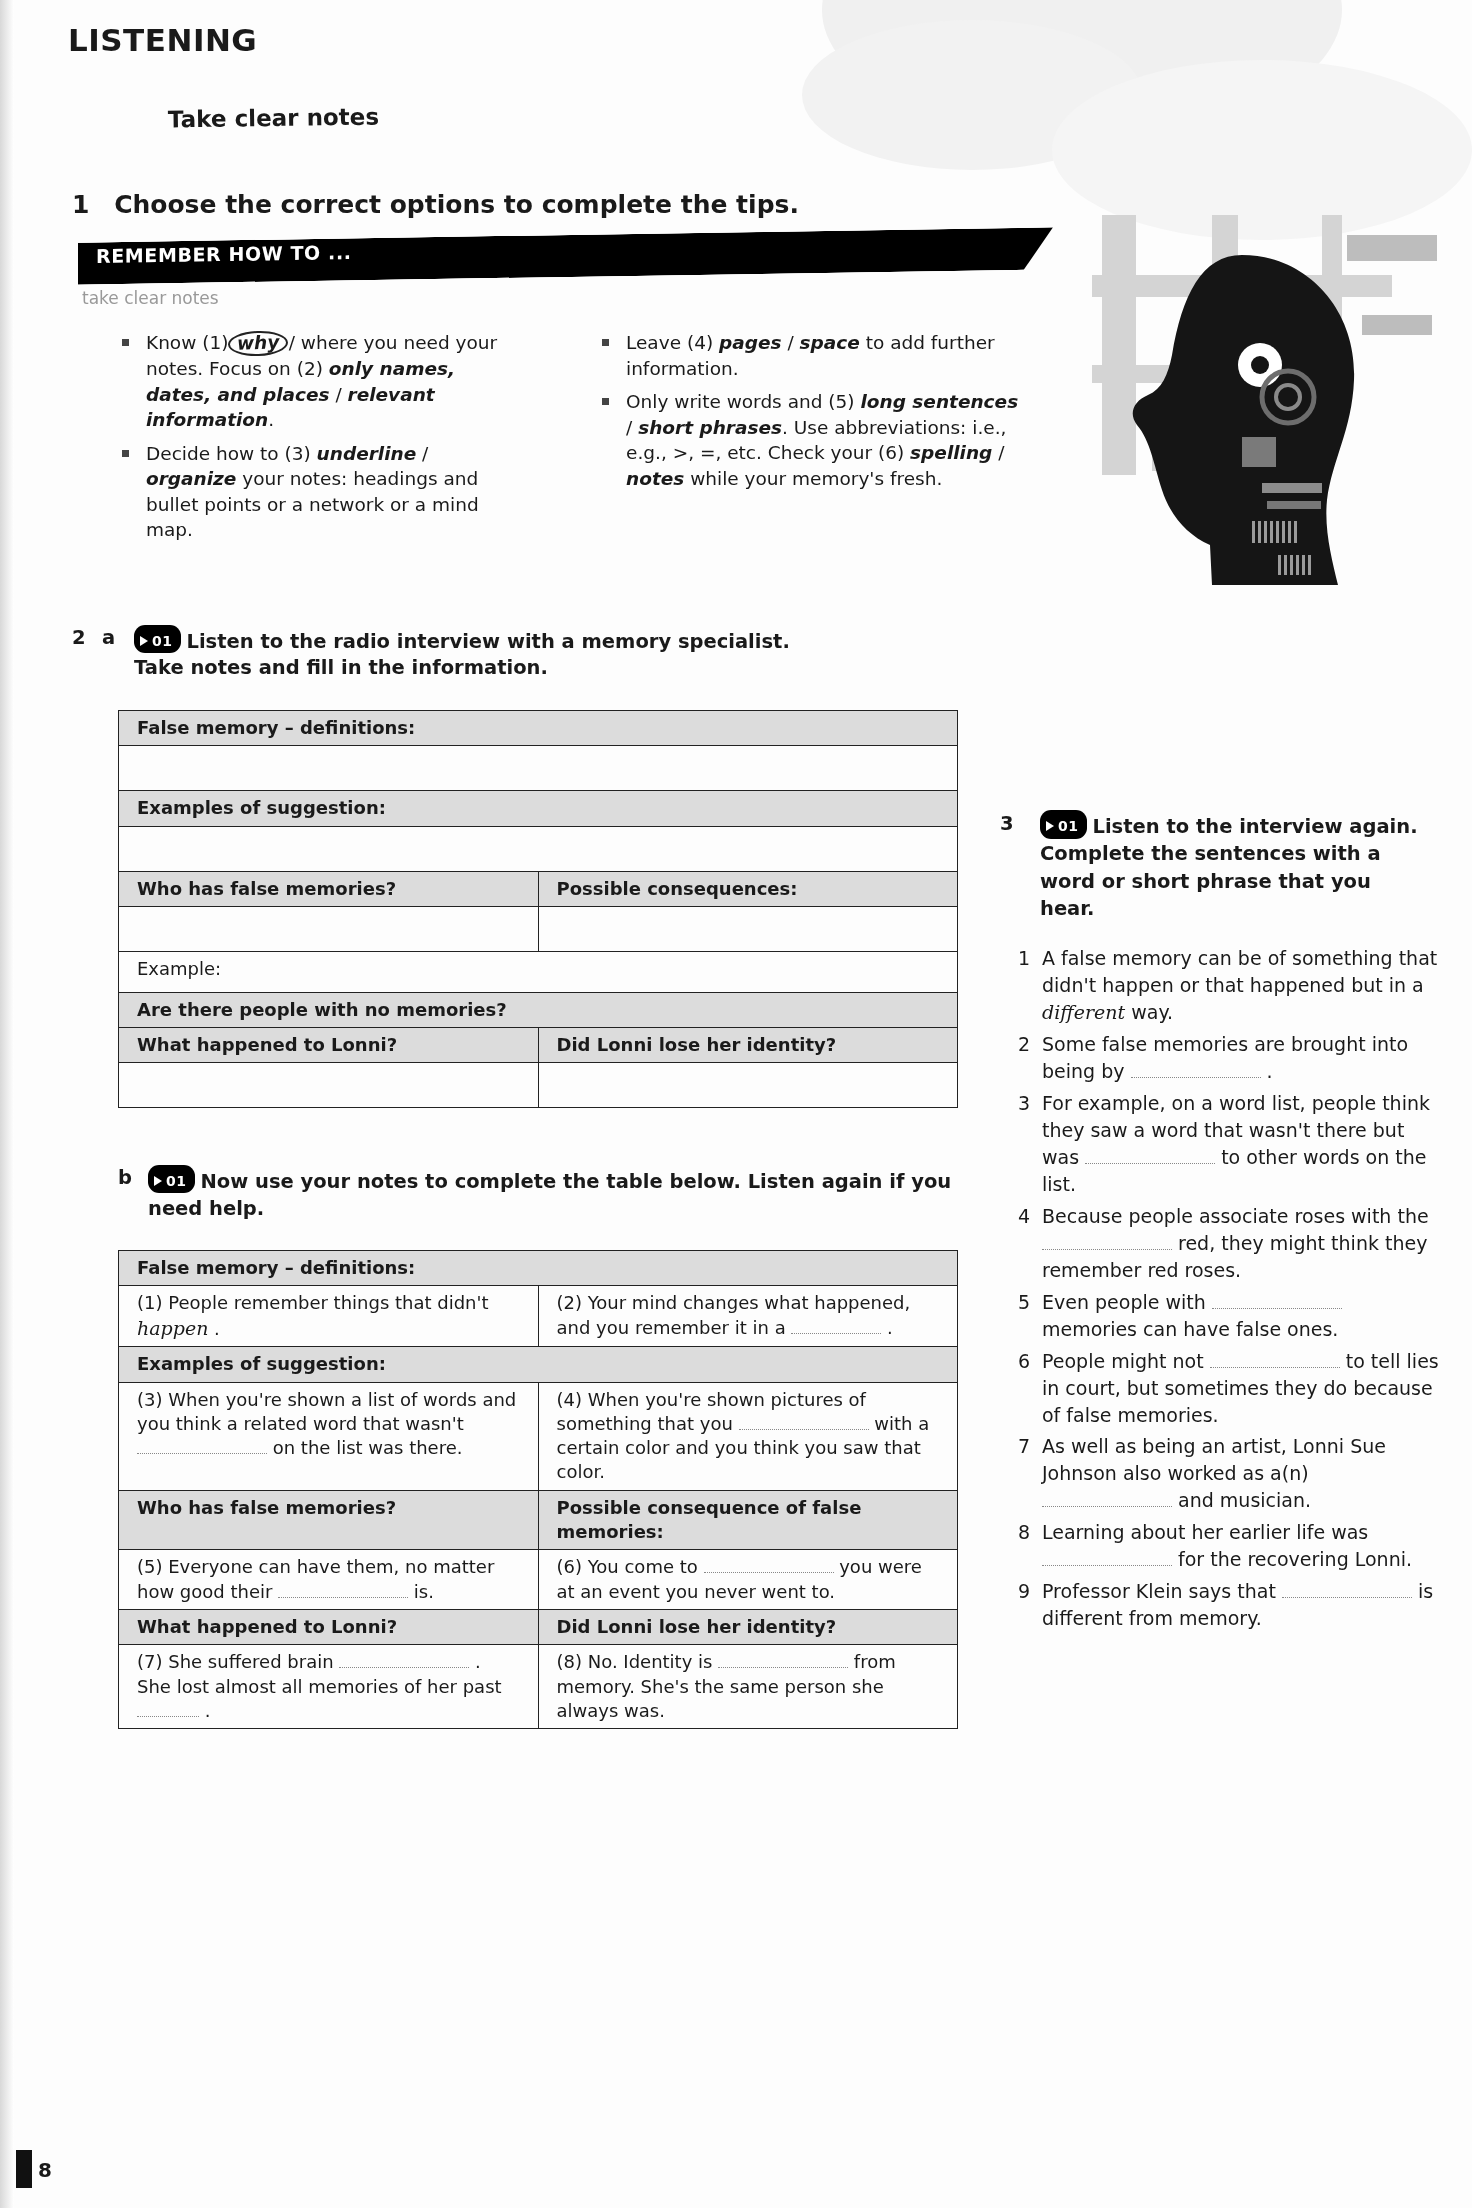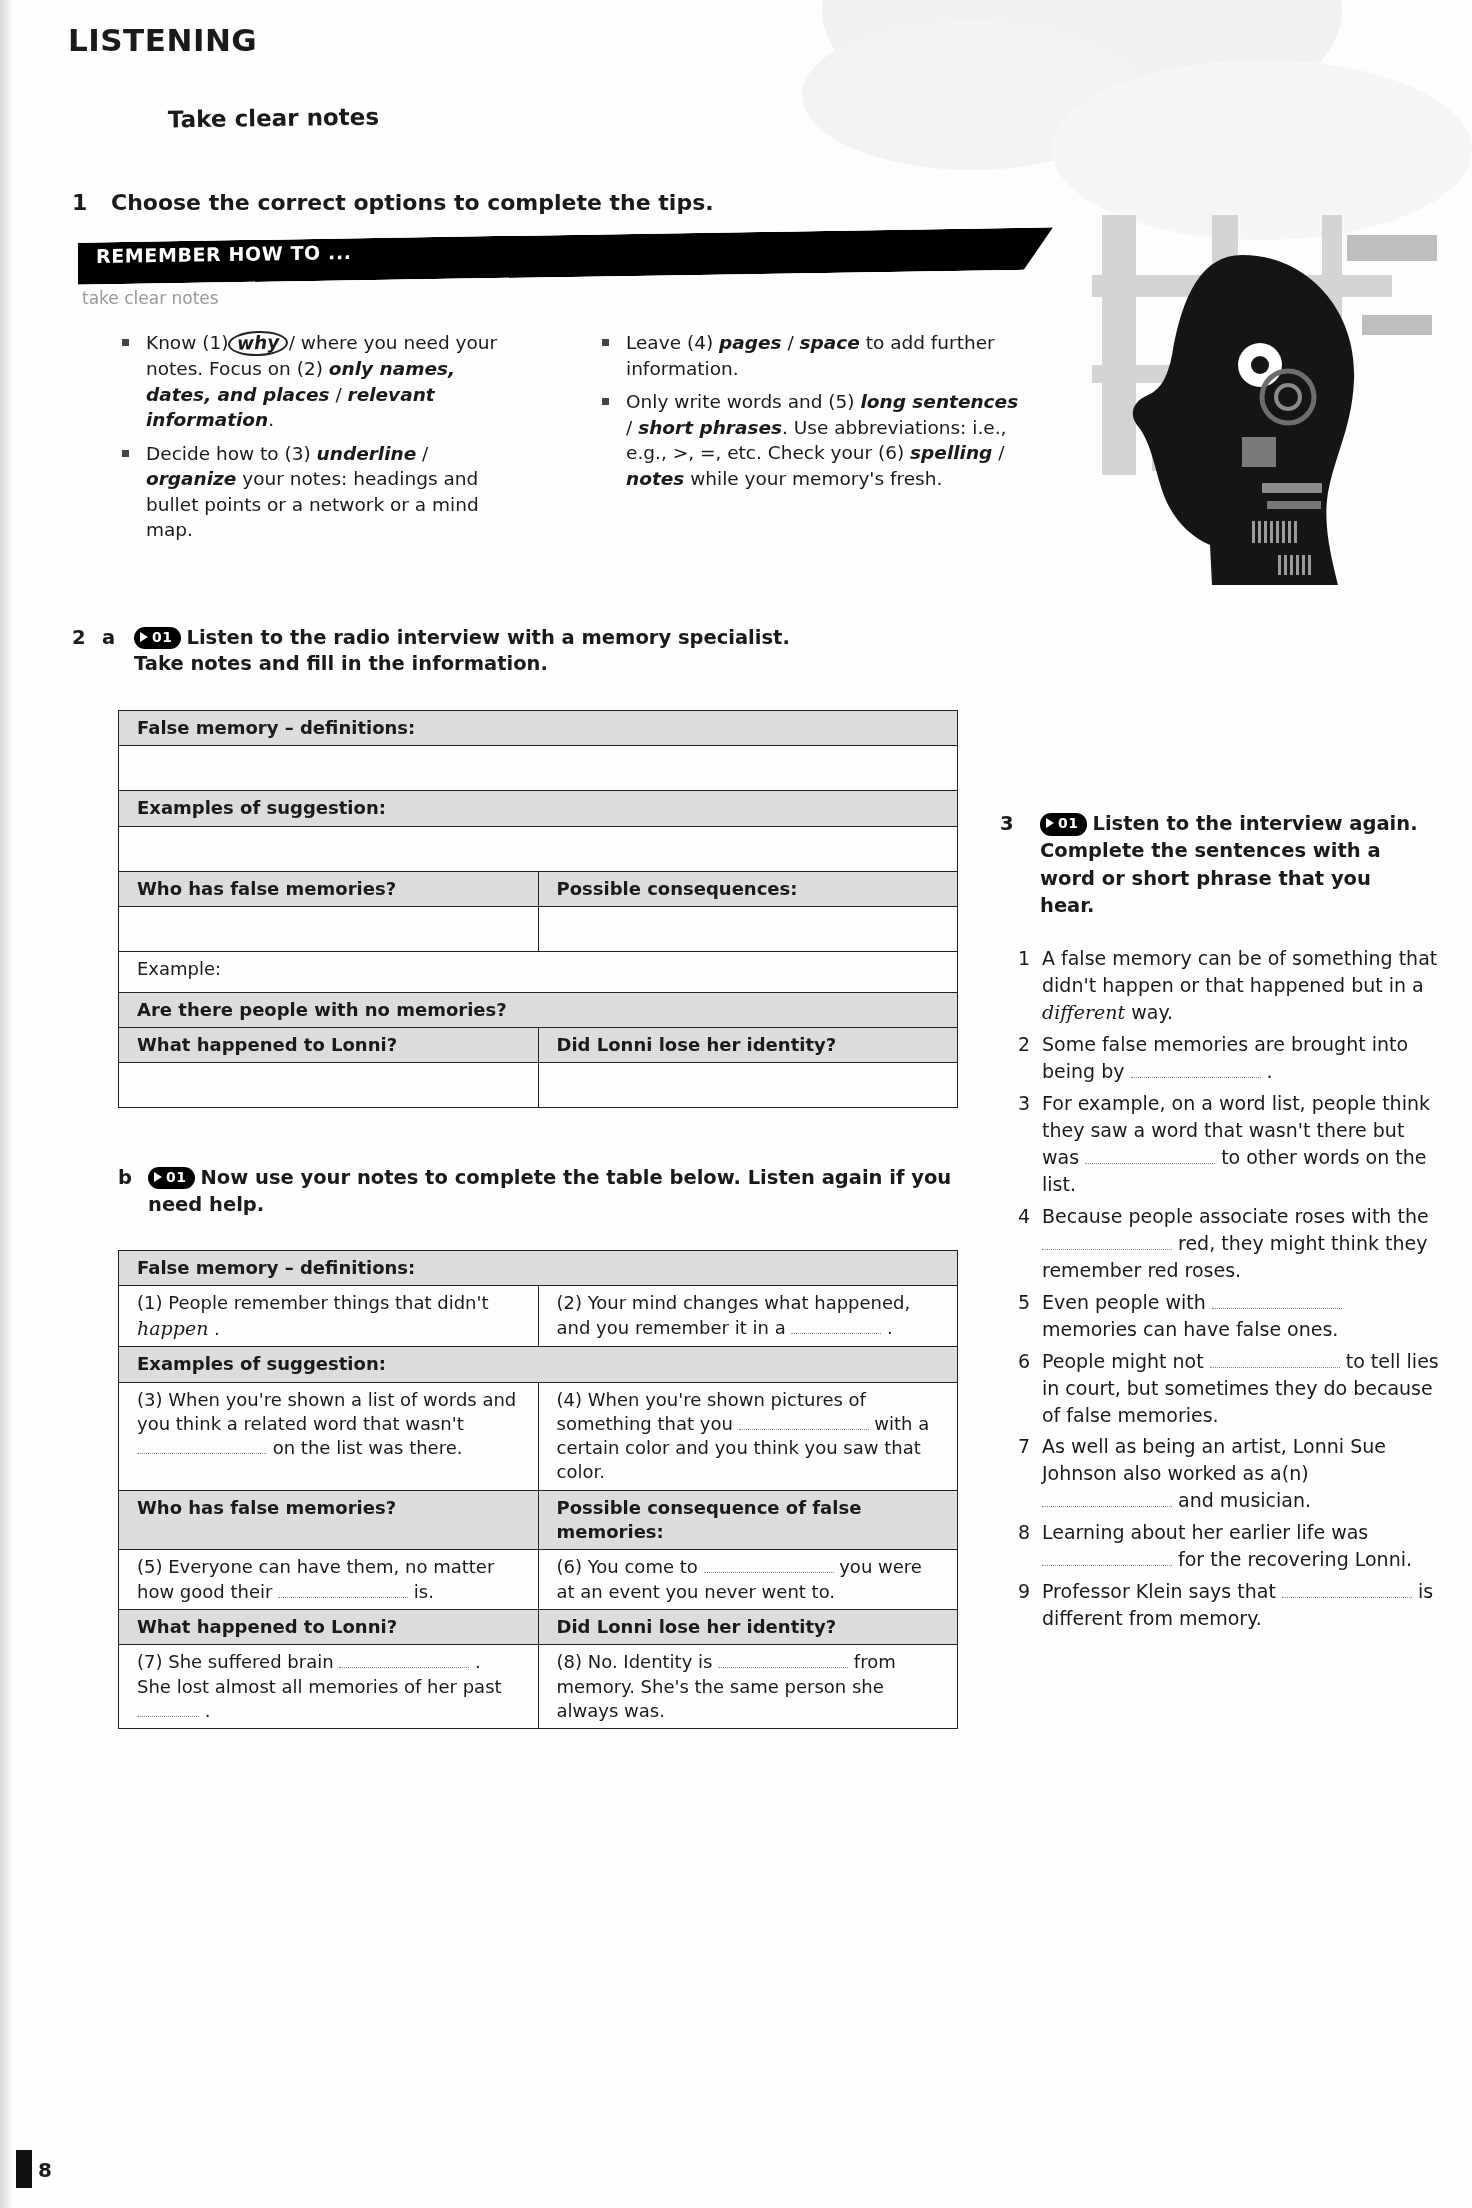--- a/index.html
+++ b/index.html
@@ -56,21 +56,21 @@
     position: absolute;
     left: 168px; top: 105px;
     font-size: 23px;
     font-weight: bold;
     transform: rotate(-0.8deg);
   }
 
   .ex1-head {
     position: absolute;
     left: 72px; top: 190px;
-    font-size: 22px;
+    font-size: 25px;
     font-weight: bold;
     text-align: right;
   }
   .ex1-head .num { margin-right: 16px; }
 
   
   .banner {
     position: absolute;
     left: 78px; top: 235px;
     width: 975px; height: 42px;
@@ -145,21 +145,21 @@
   }
   .ex2a .num { position: absolute; left: 0; top: 0; }
   .ex2a .letter { position: absolute; left: 30px; top: 0; }
   .ex2a .body { margin-left: 62px; }
 
   .audio-pill {
     display: inline-block;
     background: #000;
     color: #fff;
     border-radius: 11px;
-    padding: 1px 9px 2px 6px;
+    padding: 7px 9px 2px 6px;
     font-size: 14px;
     font-weight: bold;
     vertical-align: 2px;
     margin-right: 5px;
     letter-spacing: 0.5px;
   }
   .audio-pill .tri {
     display: inline-block;
     width: 0; height: 0;
     border-left: 8px solid #fff;

